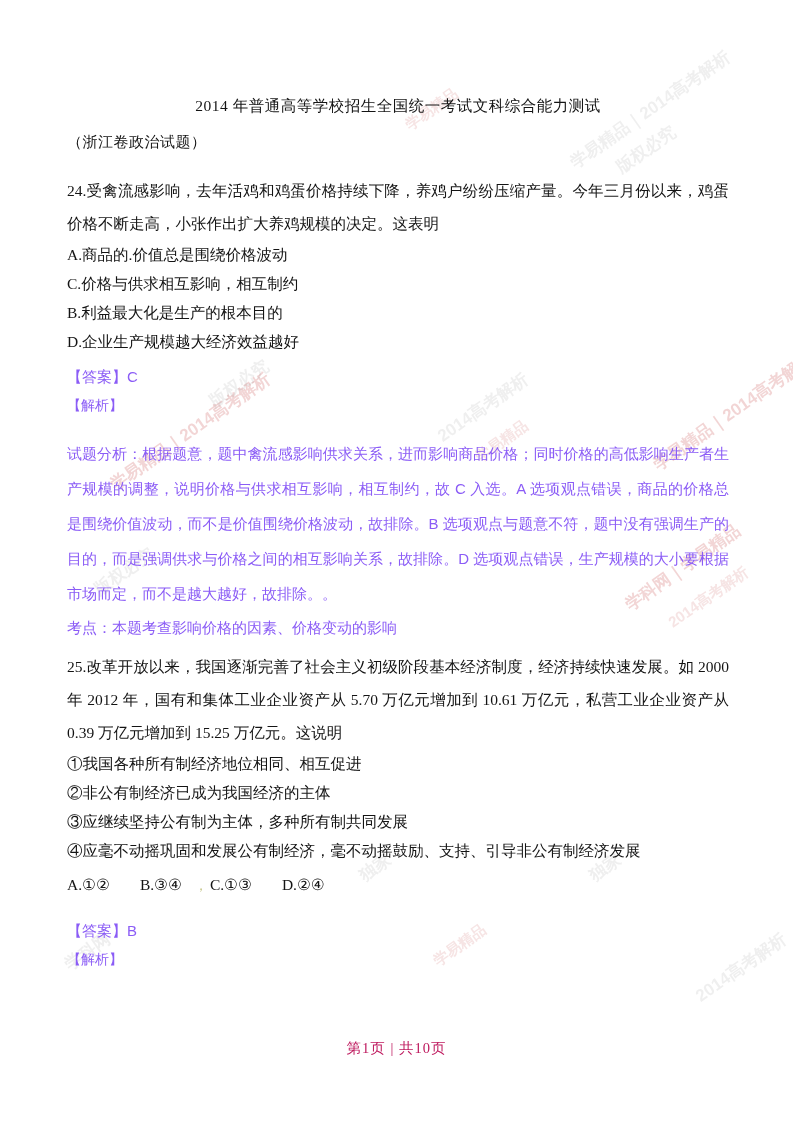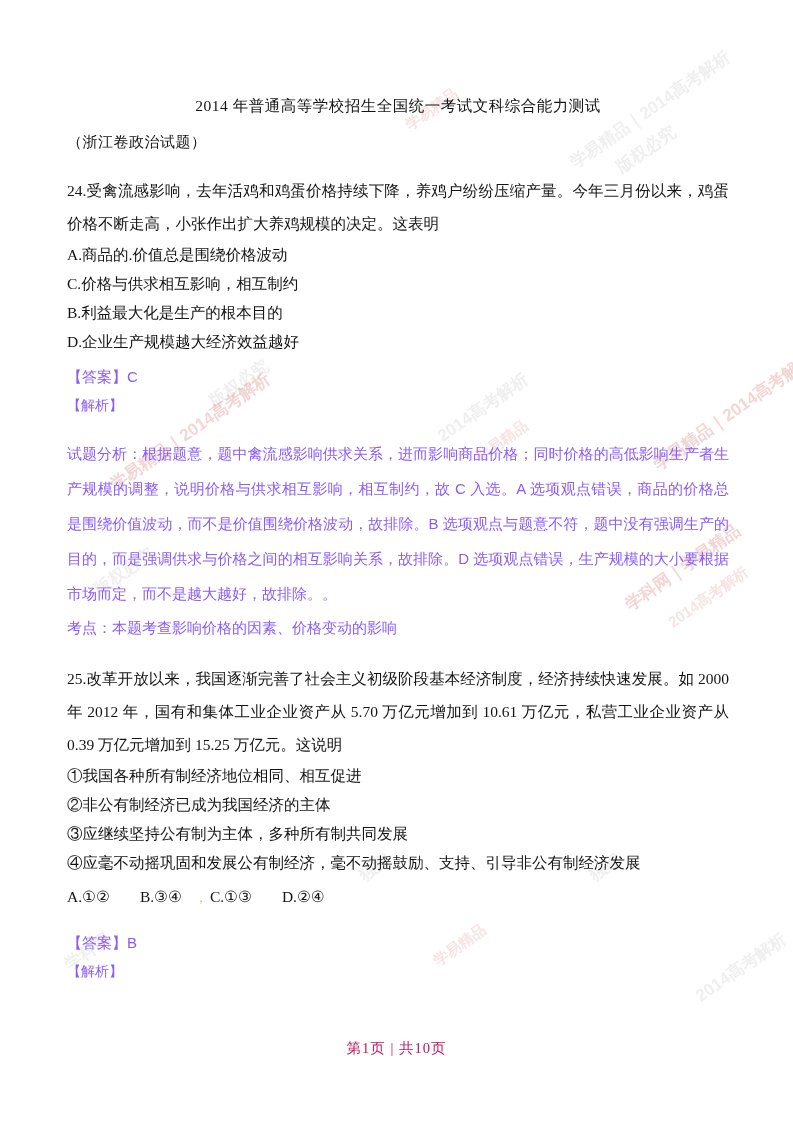--- a/index.html
+++ b/index.html
@@ -32,21 +32,21 @@
     text-align:center;letter-spacing:0.5px;
   }
   .doc-subtitle{
     margin-top:16px;
     font-size:15px;text-align:left;letter-spacing:0.5px;
   }
   .stem{
     margin:22px 0 0 0;
     font-size:15.5px;line-height:33px;text-align:justify;
   }
-  .stem.q25{margin-top:20px;}
+  .stem.q25{margin-top:8px;}
   .option, .sub-item{
     margin:0;font-size:15.5px;line-height:29px;
   }
   .choices{margin:0;font-size:15.5px;line-height:40px;}
   .choices span.choice{margin-right:30px;}
   .faint-comma{color:rgba(185,185,110,0.85);margin:0 2px 0 -18px;font-size:14px;}
   .red{color:#8b5cf6;}
   .answer-line{
     margin:6px 0 0 0;
     font-family:"Liberation Sans","DejaVu Sans",sans-serif;

